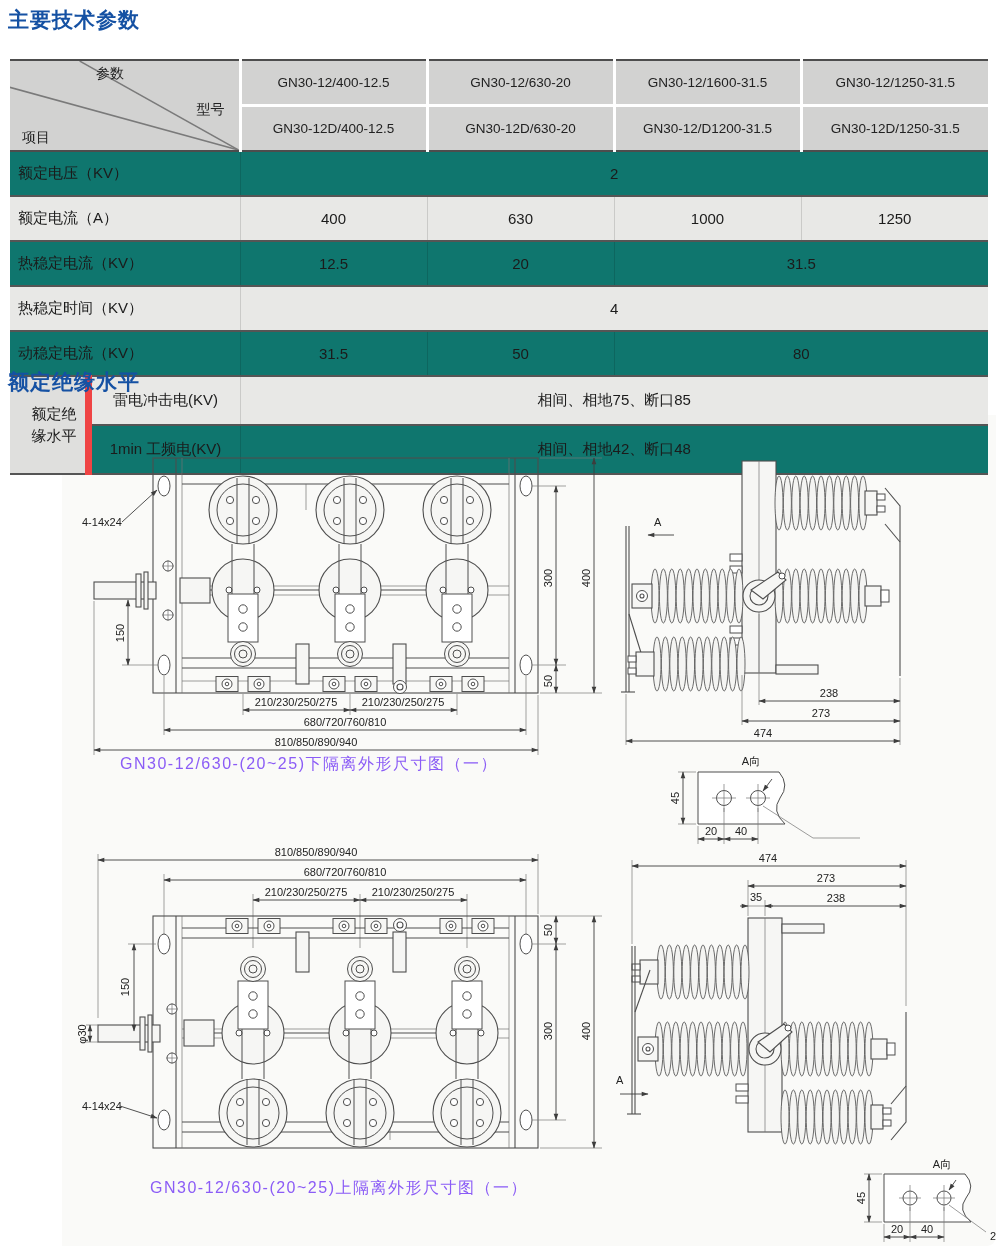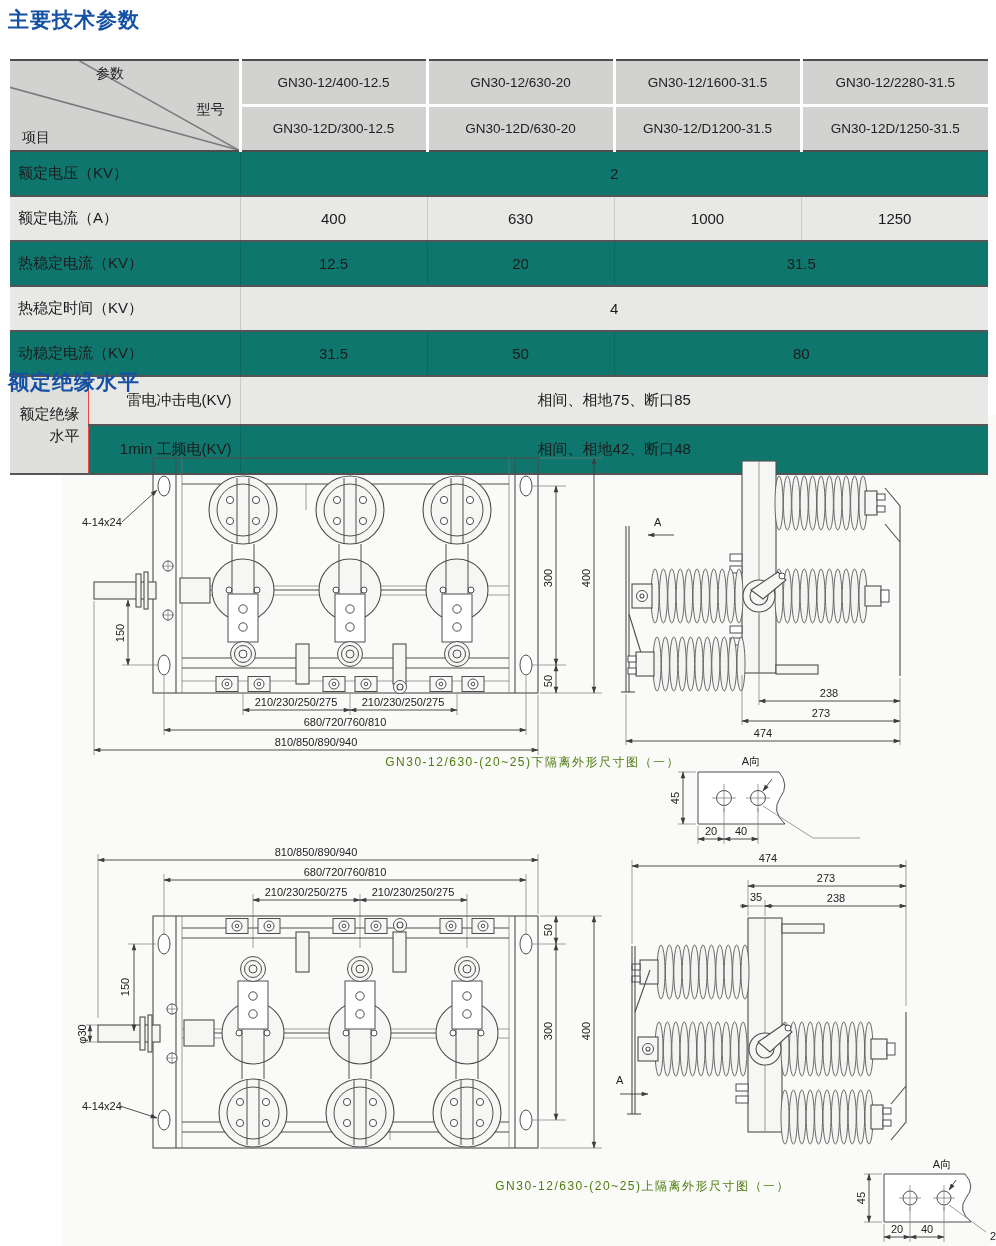--- a/index.html
+++ b/index.html
@@ -21,33 +21,33 @@
   td.corner span{position:absolute;font-size:14px;color:#222;}
   .c-param{left:86px;top:4px;}
   .c-model{right:14px;top:4px;margin-top:36px;}
   .c-item{left:12px;bottom:3px;}
   tr.rw{border-bottom:2px solid #555;}
   tr.g td{background:#e8e8e6;margin-left:39px;}
   tr.w td{background:#0f766e;}
   td.lbl{text-align:left;padding-left:12px;}
   td.val{text-align:center;border-left:1px solid rgba(0,0,0,0.13);}
   td.grp{background:#dfdfdd !important;text-align:right;padding-left:10px;line-height:1.45;font-size:15px;}
-  td.sub{text-align:right;padding-left:10px;border-left:1px solid #ef4444;}
+  td.sub{text-align:center;padding-left:10px;border-left:7px solid #ef4444;}
   tr.ins td{height:31px;}
 
   
   .drw{position:absolute;}
   .drw .ln{stroke:#4e4e4e;stroke-width:1.1;fill:none;}
   .drw .thin{stroke:#737373;stroke-width:0.7;fill:none;}
   .drw .fill{fill:#f6f6f4;stroke:#4e4e4e;stroke-width:1.1;}
   .drw .wfill{fill:#ffffff;stroke:#4e4e4e;stroke-width:1;}
   .drw .dim{stroke:#3d3d3d;stroke-width:0.9;fill:none;}
   .drw .ext{stroke:#7a7a7a;stroke-width:0.7;fill:none;}
   .drw text{font-size:11px;fill:#222;font-family:"Liberation Sans","DejaVu Sans",sans-serif;}
-  .cap{position:absolute;font-size:12px;color:#4d7c0f;text-align:right;letter-spacing:1.5px;}
+  .cap{position:absolute;font-size:16px;color:#8b5cf6;text-align:left;letter-spacing:1.5px;}
 </style>
 </head>
 <body>
 
 <div class="page">
 
   <svg width="0" height="0" style="position:absolute" aria-hidden="true">
     <defs>
       <marker id="arw" viewBox="0 0 10 10" refX="9.3" refY="5" markerWidth="8" markerHeight="8" orient="auto-start-reverse">
         <path d="M0.5,1.8 L10,5 L0.5,8.2 z" fill="#3d3d3d"></path>
@@ -117,24 +117,24 @@
             <line x1="70" y1="0" x2="230" y2="54" stroke="#7a7a7a" stroke-width="1"></line>
             <line x1="0" y1="16" x2="230" y2="54" stroke="#7a7a7a" stroke-width="1"></line>
           </svg>
           <span class="c-param">参数</span>
           <span class="c-model">型号</span>
           <span class="c-item">项目</span>
         </td>
         <td class="h">GN30-12/400-12.5</td>
         <td class="h">GN30-12/630-20</td>
         <td class="h">GN30-12/1600-31.5</td>
-        <td class="h">GN30-12/2280-31.5</td>
+        <td class="h">GN30-12/1250-31.5</td>
       </tr>
       <tr class="hdr hdr2">
-        <td class="h">GN30-12D/300-12.5</td>
+        <td class="h">GN30-12D/400-12.5</td>
         <td class="h">GN30-12D/630-20</td>
         <td class="h">GN30-12/D1200-31.5</td>
         <td class="h">GN30-12D/1250-31.5</td>
       </tr>
       <tr class="rw w">
         <td class="lbl" colspan="2">额定电压（KV）</td>
         <td class="val" colspan="4">2</td>
       </tr>
       <tr class="rw g">
         <td class="lbl" colspan="2">额定电流（A）</td>

